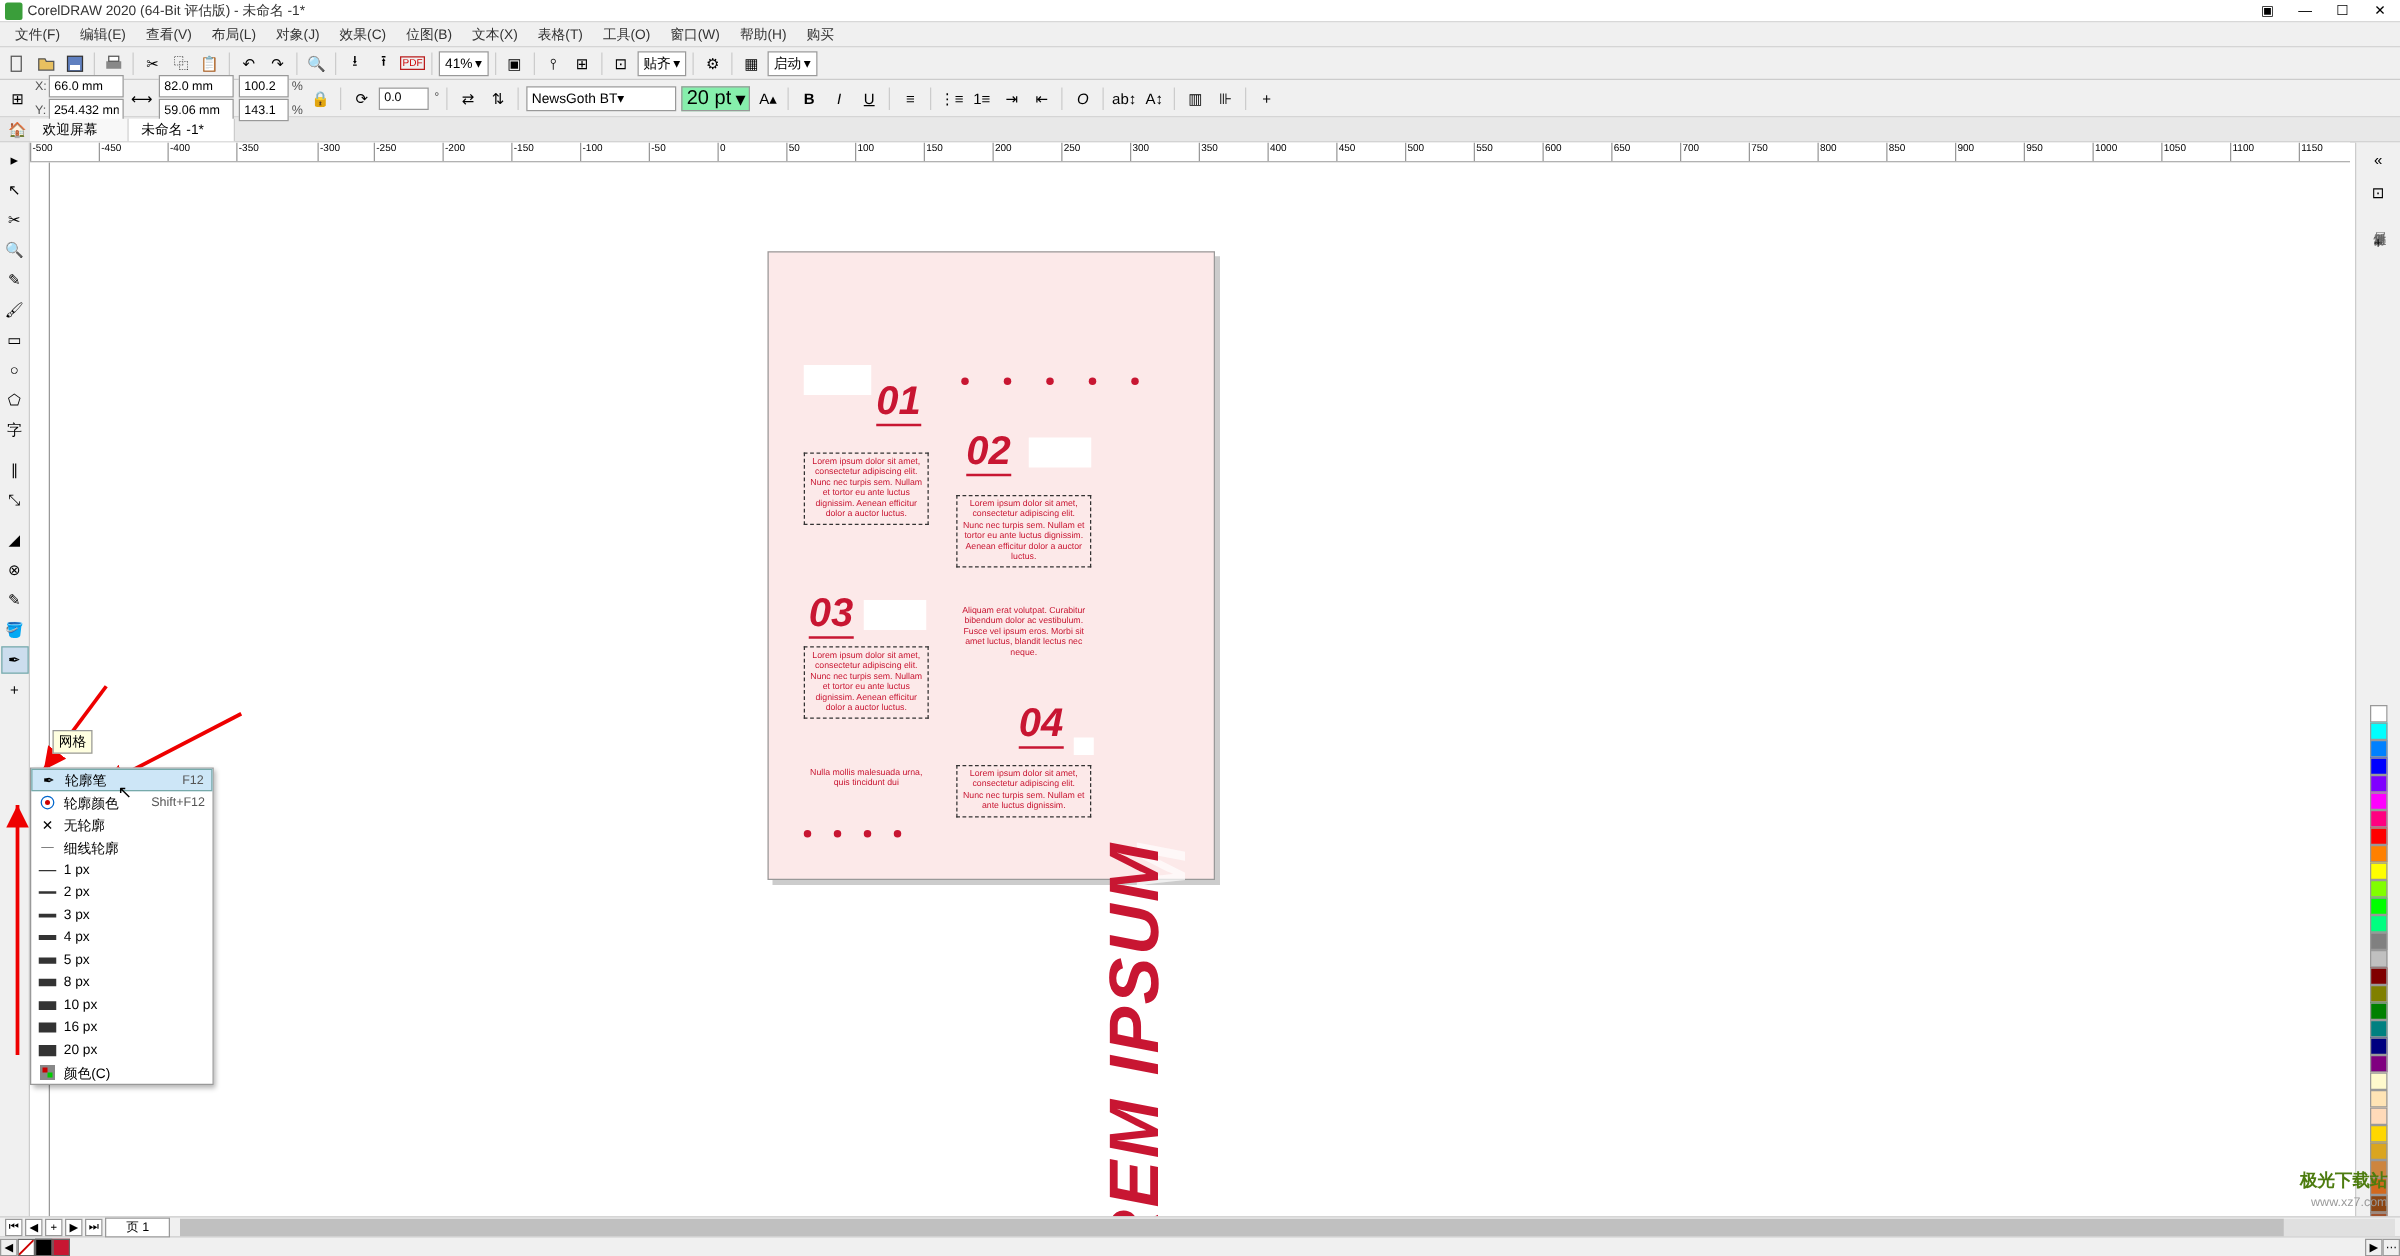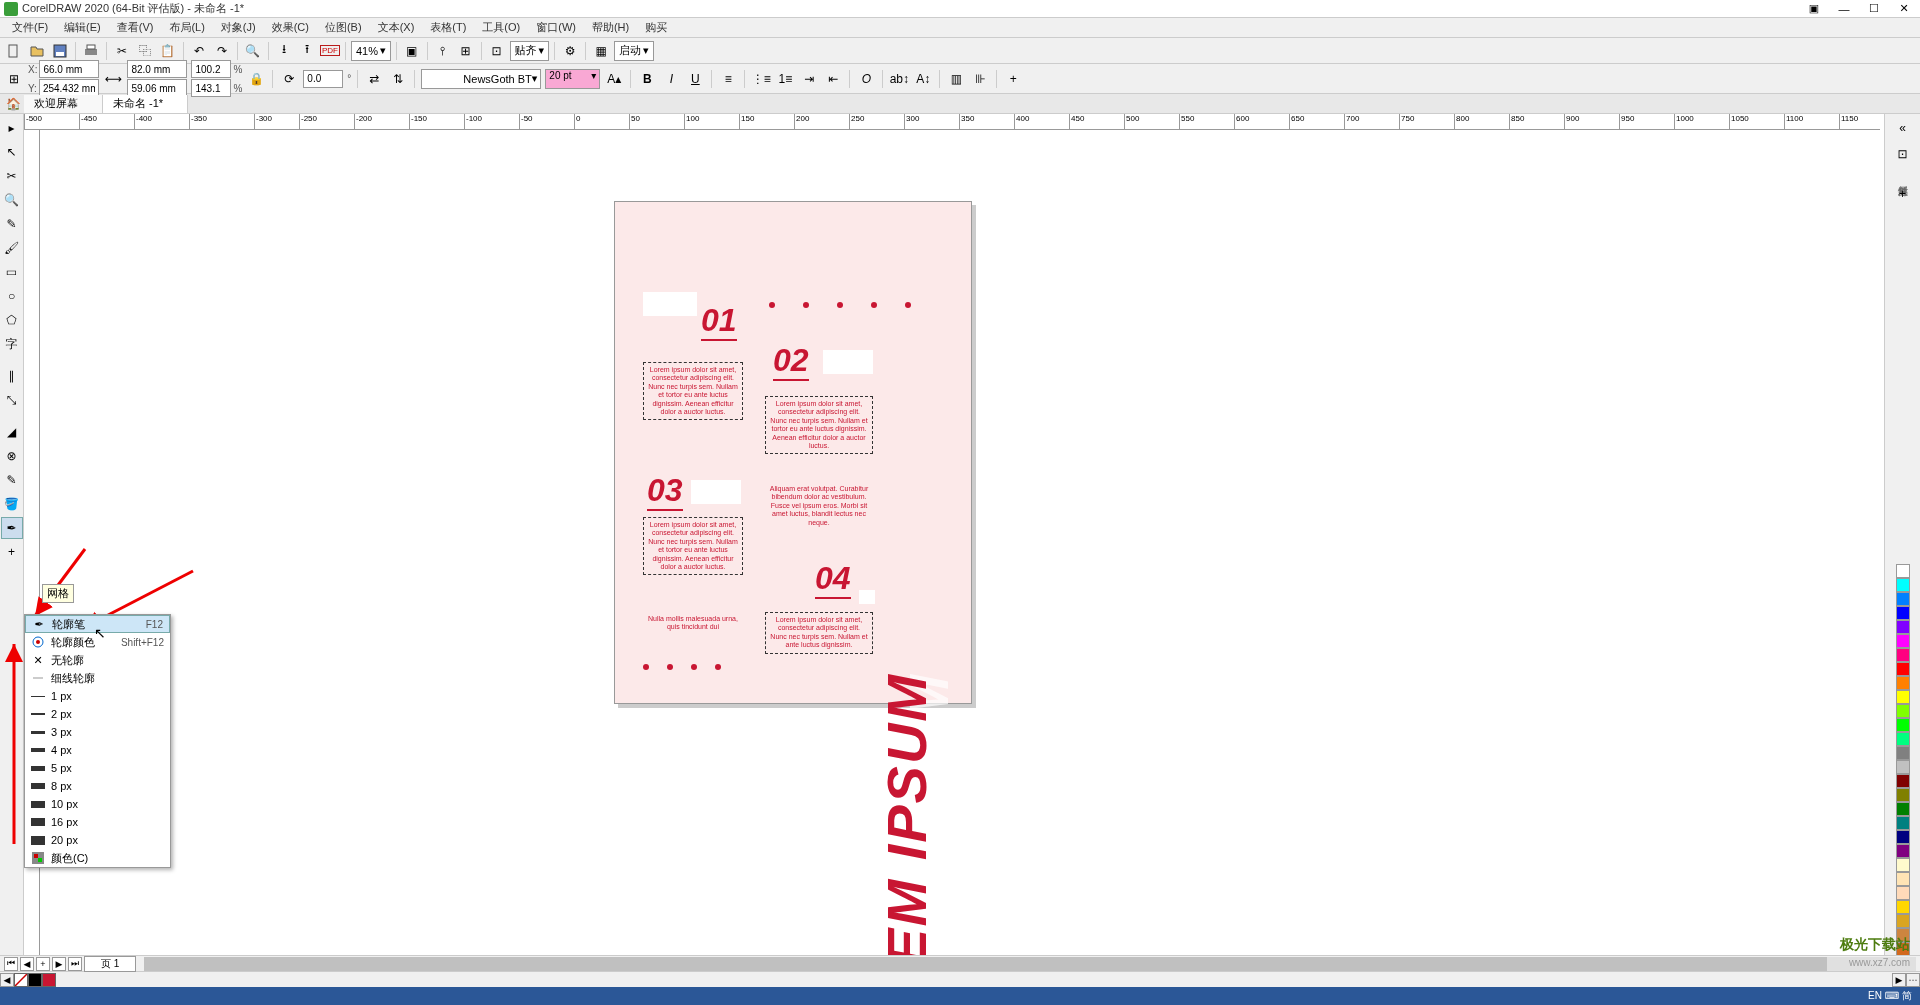--- a/index.html
+++ b/index.html
@@ -22,22 +22,22 @@
 .tb-sep { width: 1px; height: 18px; background: #ccc; margin: 0 2px; }
 .tb-dropdown { display: inline-flex; align-items: center; gap: 2px; height: 20px; padding: 0 4px; border: 1px solid #999; background: #fff; font-size: 11px; }
 
 
 .toolbar2 { height: 30px; background: #f0f0f0; display: flex; align-items: center; padding: 0 4px; gap: 4px; border-bottom: 1px solid #ccc; }
 .prop-label { font-size: 10px; color: #555; }
 .prop-input { width: 60px; height: 18px; border: 1px solid #999; background: #fff; font-size: 10px; padding: 0 3px; }
 .prop-input-sm { width: 40px; }
 .prop-group { display: flex; flex-direction: column; gap: 1px; }
 .prop-row { display: flex; align-items: center; gap: 2px; }
-.font-select { width: 120px; height: 20px; border: 1px solid #999; background: #fff; font-size: 11px; padding: 0 3px; display: flex; align-items: center; justify-content: flex-end; }
-.size-select { width: 55px; height: 20px; border: 1px solid #999; background: #f9a8d4; font-size: 10px; padding: 0 3px; display: flex; align-items: flex-start; justify-content: space-between; }
+.font-select { width: 120px; height: 20px; border: 1px solid #999; background: #fff; font-size: 11px; padding: 0 3px; display: flex; align-items: center; justify-content: flex-start; }
+.size-select { width: 55px; height: 20px; border: 1px solid #999; background: #86efac; font-size: 16px; padding: 0 3px; display: flex; align-items: flex-start; justify-content: space-between; }
 
 
 .tabbar { height: 20px; background: #e8e8e8; display: flex; align-items: center; border-bottom: 1px solid #ccc; }
 .tab-home { width: 20px; height: 18px; display: inline-flex; align-items: center; justify-content: center; margin-left: 4px; cursor: pointer; }
 .doc-tab { padding: 0 24px 0 10px; height: 18px; display: inline-flex; align-items: center; font-size: 11px; background: #f8f8f8; border-right: 1px solid #ccc; cursor: pointer; }
 .doc-tab.active { background: #fff; }
 
 
 .main-area { display: flex; height: 870px; position: relative; }
 
@@ -601,16 +601,13 @@
         <svg width="12" height="12" style="position:absolute;top:0;left:0">
           <line x1="0" y1="12" x2="12" y2="0" stroke="#c00" stroke-width="1.5"></line>
         </svg>
       </div>
     <div class="pal-swatch" style="background:#000"></div>
     <div class="pal-swatch" style="background:#c81632"></div>
     <div style="flex:1"></div>
     <div class="pal-nav">▶</div>
     <div class="pal-nav">⋯</div>
   </div>
-  <div class="bottom-status">
-    <span>EN ⌨ 简</span>
-  </div>
 </div>
 
 </body></html>

